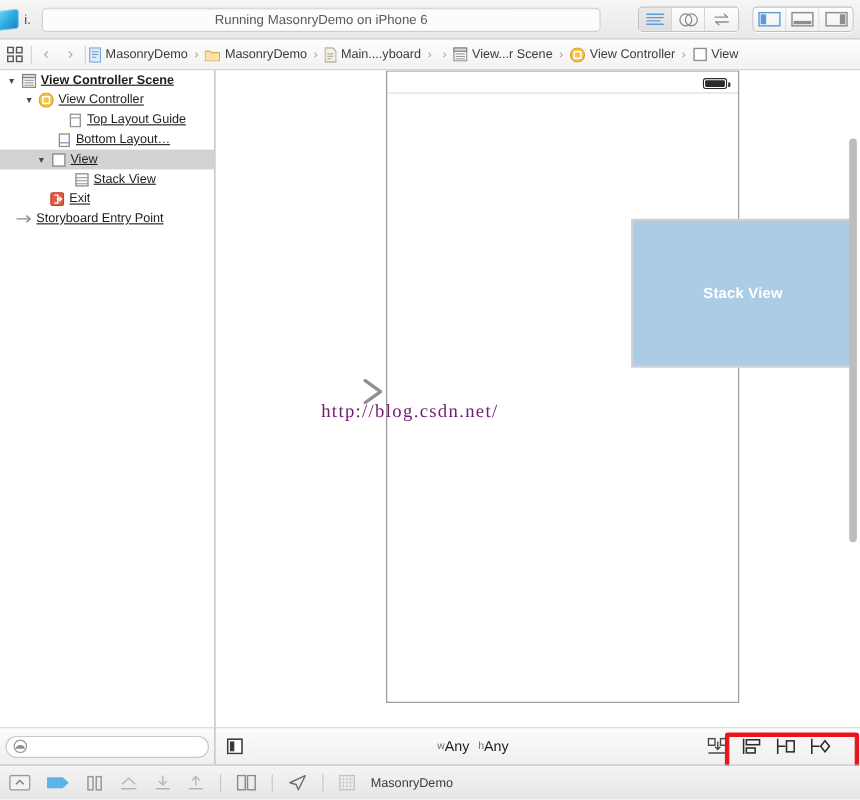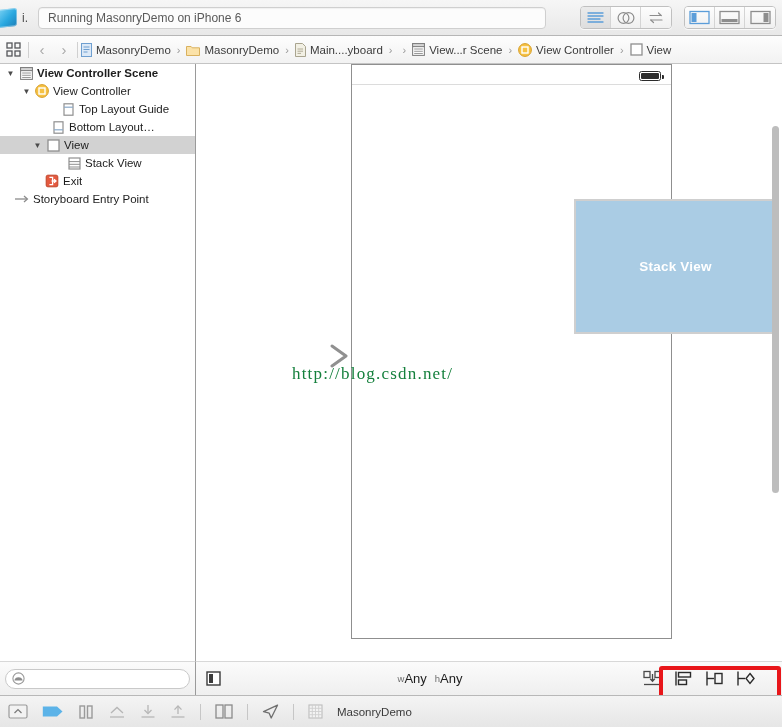--- a/index.html
+++ b/index.html
@@ -28,20 +28,21 @@
   }
   .status-run {
     font-size: 12px; color: #4d4d4d; margin-left: 4px; flex: none;
   }
   .status-field {
     margin-left: 10px; height: 22px; width: 508px; flex: none;
     background: #fcfcfc; border: 1px solid #cfcfcf; border-radius: 4px;
     display: flex; align-items: center; padding: 0 9px;
     font-size: 12px; color: #5a5a5a;
     box-shadow: inset 0 1px 1px rgba(0,0,0,.05);
+    justify-content: center;
   }
   .tb-spacer { flex: 1 1 auto; }
   .seg {
     display: flex; flex: none; border: 1px solid #c0c0c0; border-radius: 4px;
     overflow: hidden; background: #fdfdfd; height: 23px;
     box-shadow: 0 1px 0 rgba(255,255,255,.7);
   }
   .seg .sb {
     width: 30px; height: 100%; display: flex; align-items: center; justify-content: center;
     border-right: 1px solid #d4d4d4; background: linear-gradient(#fdfdfd,#f0f0f0);
@@ -75,21 +76,21 @@
     background: #ffffff; border-right: 1px solid #9a9a9a; overflow: hidden;
   }
   .row {
     height: 18px; display: flex; align-items: center; white-space: nowrap;
     font-size: 11.5px; color: #1d1d1d; padding-right: 4px;
   }
   .row.sel { background: #d2d2d2; }
   .tw { width: 13px; flex: none; display: flex; align-items: center; justify-content: center;
         font-size: 8px; color: #4a4a4a; }
   .ric { width: 18px; flex: none; display: flex; align-items: center; justify-content: center; margin-right: 2px; }
-  .rlabel { overflow: hidden; text-overflow: ellipsis; }
+  .rlabel { overflow: hidden; text-overflow: ellipsis; text-decoration: underline; }
   .rlabel.b { font-weight: bold; }
 
   .filterbar {
     position: absolute; left: 0; top: 661px; width: 196px; height: 34px;
     background: linear-gradient(#fbfbfb,#efefef);
     border-right: 1px solid #9a9a9a; border-top: 1px solid #d8d8d8;
     display: flex; align-items: center; padding: 0 5px;
   }
   .filterfield {
     flex: 1 1 auto; height: 20px; background: #fff; border: 1px solid #c9c9c9;
@@ -129,21 +130,21 @@
   }
   .stackview-label {
     color: #ffffff; font-size: 13.5px; font-weight: bold; letter-spacing: .2px;
   }
   .entry-arrow {
     position: absolute; left: 62px; top: 280px; width: 92px; height: 24px;
   }
   .watermark-url {
     position: absolute; left: 96px; top: 300px;
     font-family: "Liberation Serif", serif; font-size: 17px;
-    color: #15803d; letter-spacing: 1.2px; white-space: nowrap;
+    color: #701a75; letter-spacing: 1.2px; white-space: nowrap;
   }
   .vscroll {
     position: absolute; right: 3px; top: 62px; width: 7px; height: 367px;
     background: #bdbdbd; border-radius: 4px;
   }
 
   
   .canvasbar {
     position: absolute; left: 196px; top: 661px; width: 586px; height: 34px;
     background: linear-gradient(#fbfbfb,#efefef); border-top: 1px solid #d8d8d8;

